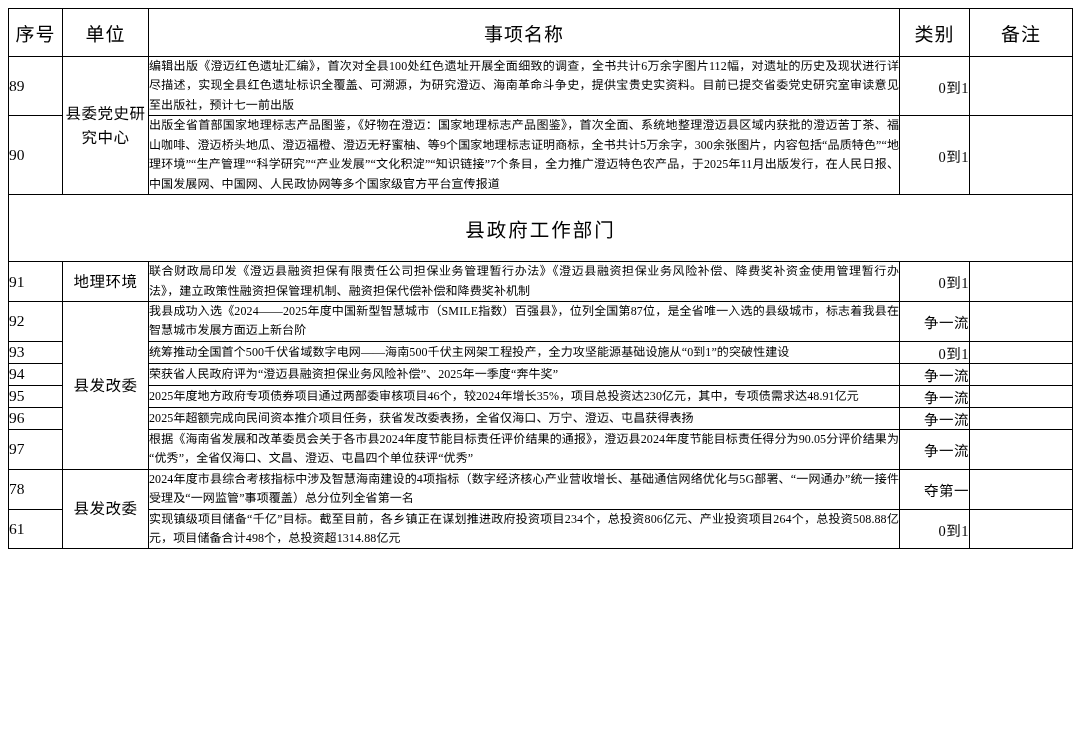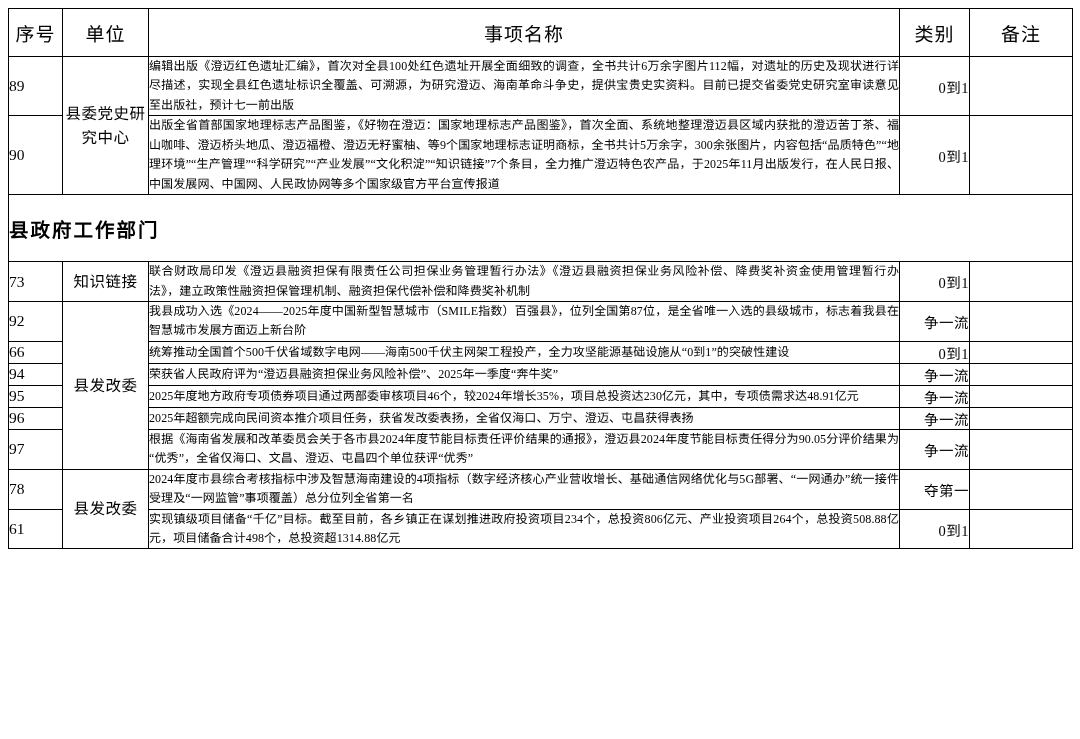--- a/index.html
+++ b/index.html
@@ -66,23 +66,23 @@
     padding: 5px 6px 5px 7px;
     letter-spacing: 0.1px;
   }
   td.cat {
     text-align: right;
     font-size: 14.5px;
     letter-spacing: 0.5px;
   }
   td.note { }
   tr.section td {
-    text-align: left;
+    text-align: center;
     font-size: 19.5px;
-    font-weight: bold;
+    font-weight: normal;
     height: 66px;
     letter-spacing: 2px;
   }
 </style>
 </head>
 <body>
 
 <div class="page">
   <table class="sheet">
     <colgroup>
@@ -116,37 +116,37 @@
         <td class="item">出版全省首部国家地理标志产品图鉴，《好物在澄迈：国家地理标志产品图鉴》，首次全面、系统地整理澄迈县区域内获批的澄迈苦丁茶、福山咖啡、澄迈桥头地瓜、澄迈福橙、澄迈无籽蜜柚、等9个国家地理标志证明商标，全书共计5万余字，300余张图片，内容包括“品质特色”“地理环境”“生产管理”“科学研究”“产业发展”“文化积淀”“知识链接”7个条目，全力推广澄迈特色农产品，于2025年11月出版发行，在人民日报、中国发展网、中国网、人民政协网等多个国家级官方平台宣传报道</td>
         <td class="cat">0到1</td>
         <td class="note"></td>
       </tr>
 
       <tr class="section">
         <td colspan="5">县政府工作部门</td>
       </tr>
 
       <tr>
-        <td class="no">73</td>
-        <td class="unit">知识链接</td>
+        <td class="no">91</td>
+        <td class="unit">地理环境</td>
         <td class="item">联合财政局印发《澄迈县融资担保有限责任公司担保业务管理暂行办法》《澄迈县融资担保业务风险补偿、降费奖补资金使用管理暂行办法》，建立政策性融资担保管理机制、融资担保代偿补偿和降费奖补机制</td>
         <td class="cat">0到1</td>
         <td class="note"></td>
       </tr>
 
       <tr>
         <td class="no">92</td>
         <td class="unit" rowspan="6">县发改委</td>
         <td class="item">我县成功入选《2024——2025年度中国新型智慧城市（SMILE指数）百强县》，位列全国第87位，是全省唯一入选的县级城市，标志着我县在智慧城市发展方面迈上新台阶</td>
         <td class="cat">争一流</td>
         <td class="note"></td>
       </tr>
 
       <tr>
-        <td class="no">66</td>
+        <td class="no">93</td>
         <td class="item">统筹推动全国首个500千伏省域数字电网——海南500千伏主网架工程投产，全力攻坚能源基础设施从“0到1”的突破性建设</td>
         <td class="cat">0到1</td>
         <td class="note"></td>
       </tr>
 
       <tr>
         <td class="no">94</td>
         <td class="item">荣获省人民政府评为“澄迈县融资担保业务风险补偿”、2025年一季度“奔牛奖”</td>
         <td class="cat">争一流</td>
         <td class="note"></td>

